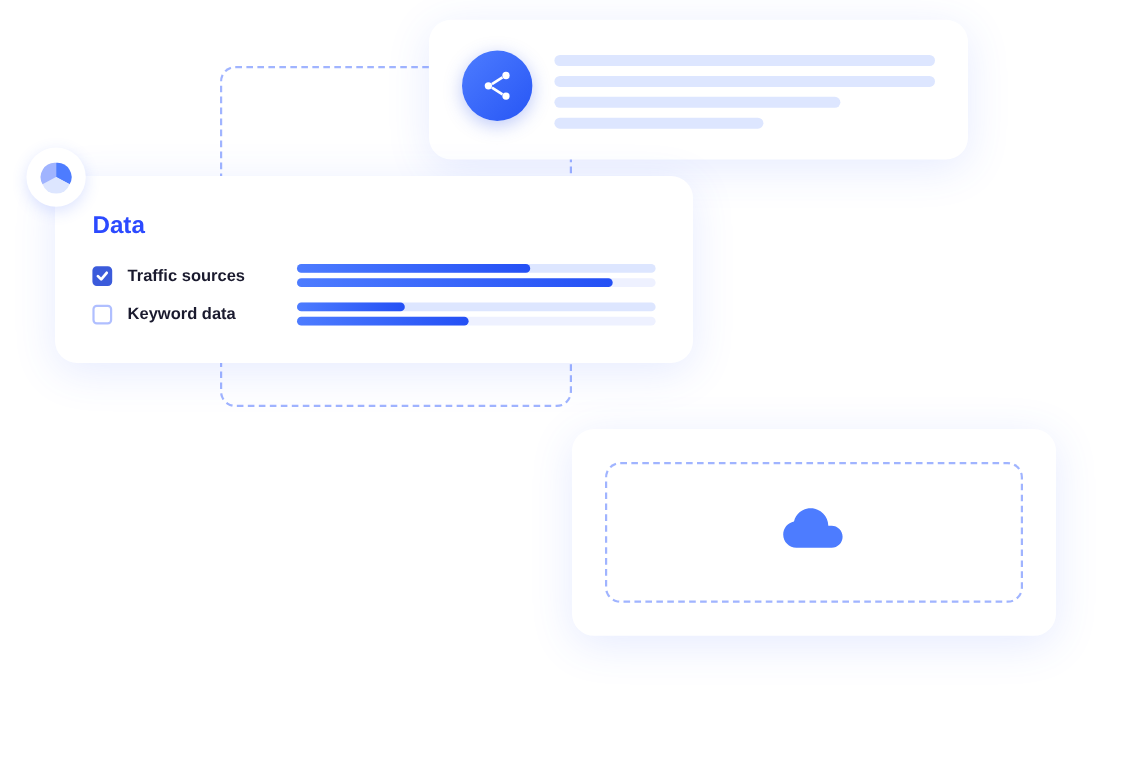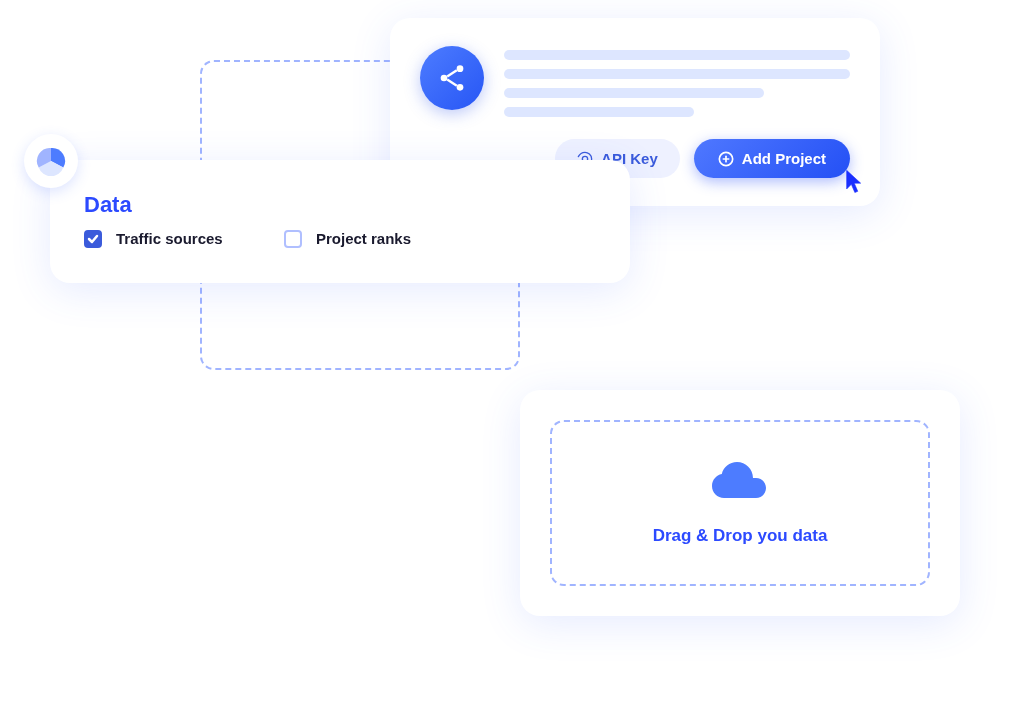--- a/index.html
+++ b/index.html
@@ -159,26 +159,26 @@
       box-shadow: 0 4px 14px rgba(60, 100, 255, 0.18);
       display: flex;
       align-items: center;
       justify-content: center;
     }
 
     .card-data-title {
       font-size: 22px;
       font-weight: 700;
       color: #2c4aff;
-      margin-bottom: 10px;
+      margin-bottom: 22px;
     }
 
     .data-rows {
       display: flex;
-      flex-direction: row;
+      flex-direction: column;
       gap: 14px;
     }
 
     .data-row {
       display: flex;
       align-items: center;
       gap: 14px;
     }
 
     .checkbox {
@@ -295,43 +295,20 @@
           <circle cx="18" cy="19" r="2.5"></circle>
           <line x1="8.4" y1="10.8" x2="15.6" y2="6.2" stroke="white" stroke-width="1.8" fill="none"></line>
           <line x1="8.4" y1="13.2" x2="15.6" y2="17.8" stroke="white" stroke-width="1.8" fill="none"></line>
         </svg>
       </div>
       <div class="lines-block">
         <div class="line-placeholder long"></div>
         <div class="line-placeholder long"></div>
         <div class="line-placeholder medium"></div>
         <div class="line-placeholder short"></div>
-      </div>
-    </div>
-    <div class="card-top-buttons">
-      <button class="btn-api">
-        <svg width="16" height="16" viewBox="0 0 24 24" fill="none" stroke="#3b5bdb" stroke-width="2" stroke-linecap="round">
-          <path d="M12 16c-2.2 0-4-1.8-4-4s1.8-4 4-4 4 1.8 4 4-1.8 4-4 4z"></path>
-          <path d="M2 8.5C4 4.5 7.7 2 12 2s10 3.5 10 10-4.5 10-10 10S2 17.5 2 15.5"></path>
-        </svg>
-        <span>API Key</span>
-      </button>
-      <button class="btn-add">
-        <svg width="16" height="16" viewBox="0 0 24 24" fill="none" stroke="white" stroke-width="2.5" stroke-linecap="round">
-          <circle cx="12" cy="12" r="10"></circle>
-          <line x1="12" y1="8" x2="12" y2="16"></line>
-          <line x1="8" y1="12" x2="16" y2="12"></line>
-        </svg>
-        <span>Add Project</span>
-      </button>
-
-      <div class="cursor-icon">
-        <svg viewBox="0 0 24 24" xmlns="http://www.w3.org/2000/svg">
-          <path d="M4 2 L4 18 L8 14 L11 21 L13.5 20 L10.5 13 L16 13 Z" fill="#1a2fff" stroke="#1a2fff" stroke-width="0.5"></path>
-        </svg>
       </div>
     </div>
   </div>
 
   <div class="dashed-box"></div>
 
   <div class="card-data">
 
     <div class="pie-icon">
       <svg width="30" height="30" viewBox="0 0 30 30">
@@ -361,38 +338,37 @@
           <div class="bar-track light">
             <div class="bar-fill" style="width: 88%"></div>
           </div>
         </div>
       </div>
 
 
 
       <div class="data-row">
         <div class="checkbox"></div>
-        <span class="row-label">Project ranks</span>
+        <span class="row-label">Keyword data</span>
         <div class="bar-group">
           <div class="bar-track">
             <div class="bar-fill" style="width: 30%"></div>
           </div>
           <div class="bar-track light">
             <div class="bar-fill" style="width: 48%"></div>
           </div>
         </div>
       </div>
 
     </div>
   </div>
 
   <div class="card-drop">
     <div class="dashed-inner">
       <div class="cloud-icon-wrap">
         <svg width="64" height="48" viewBox="0 0 64 48" fill="none" xmlns="http://www.w3.org/2000/svg">
           <path d="M48 38H16C9.37 38 4 32.63 4 26 4 20.1 8.18 15.2 13.8 14.1 15.3 7.2 21.5 2 29 2c8.8 0 16 7.2 16 16h3c5.52 0 10 4.48 10 10s-4.48 10-10 10z" fill="#4d7cff"></path>
         </svg>
       </div>
-      <span class="drop-text">Drag &amp; Drop you data</span>
     </div>
   </div>
 
 </div>
 
 </body></html>

